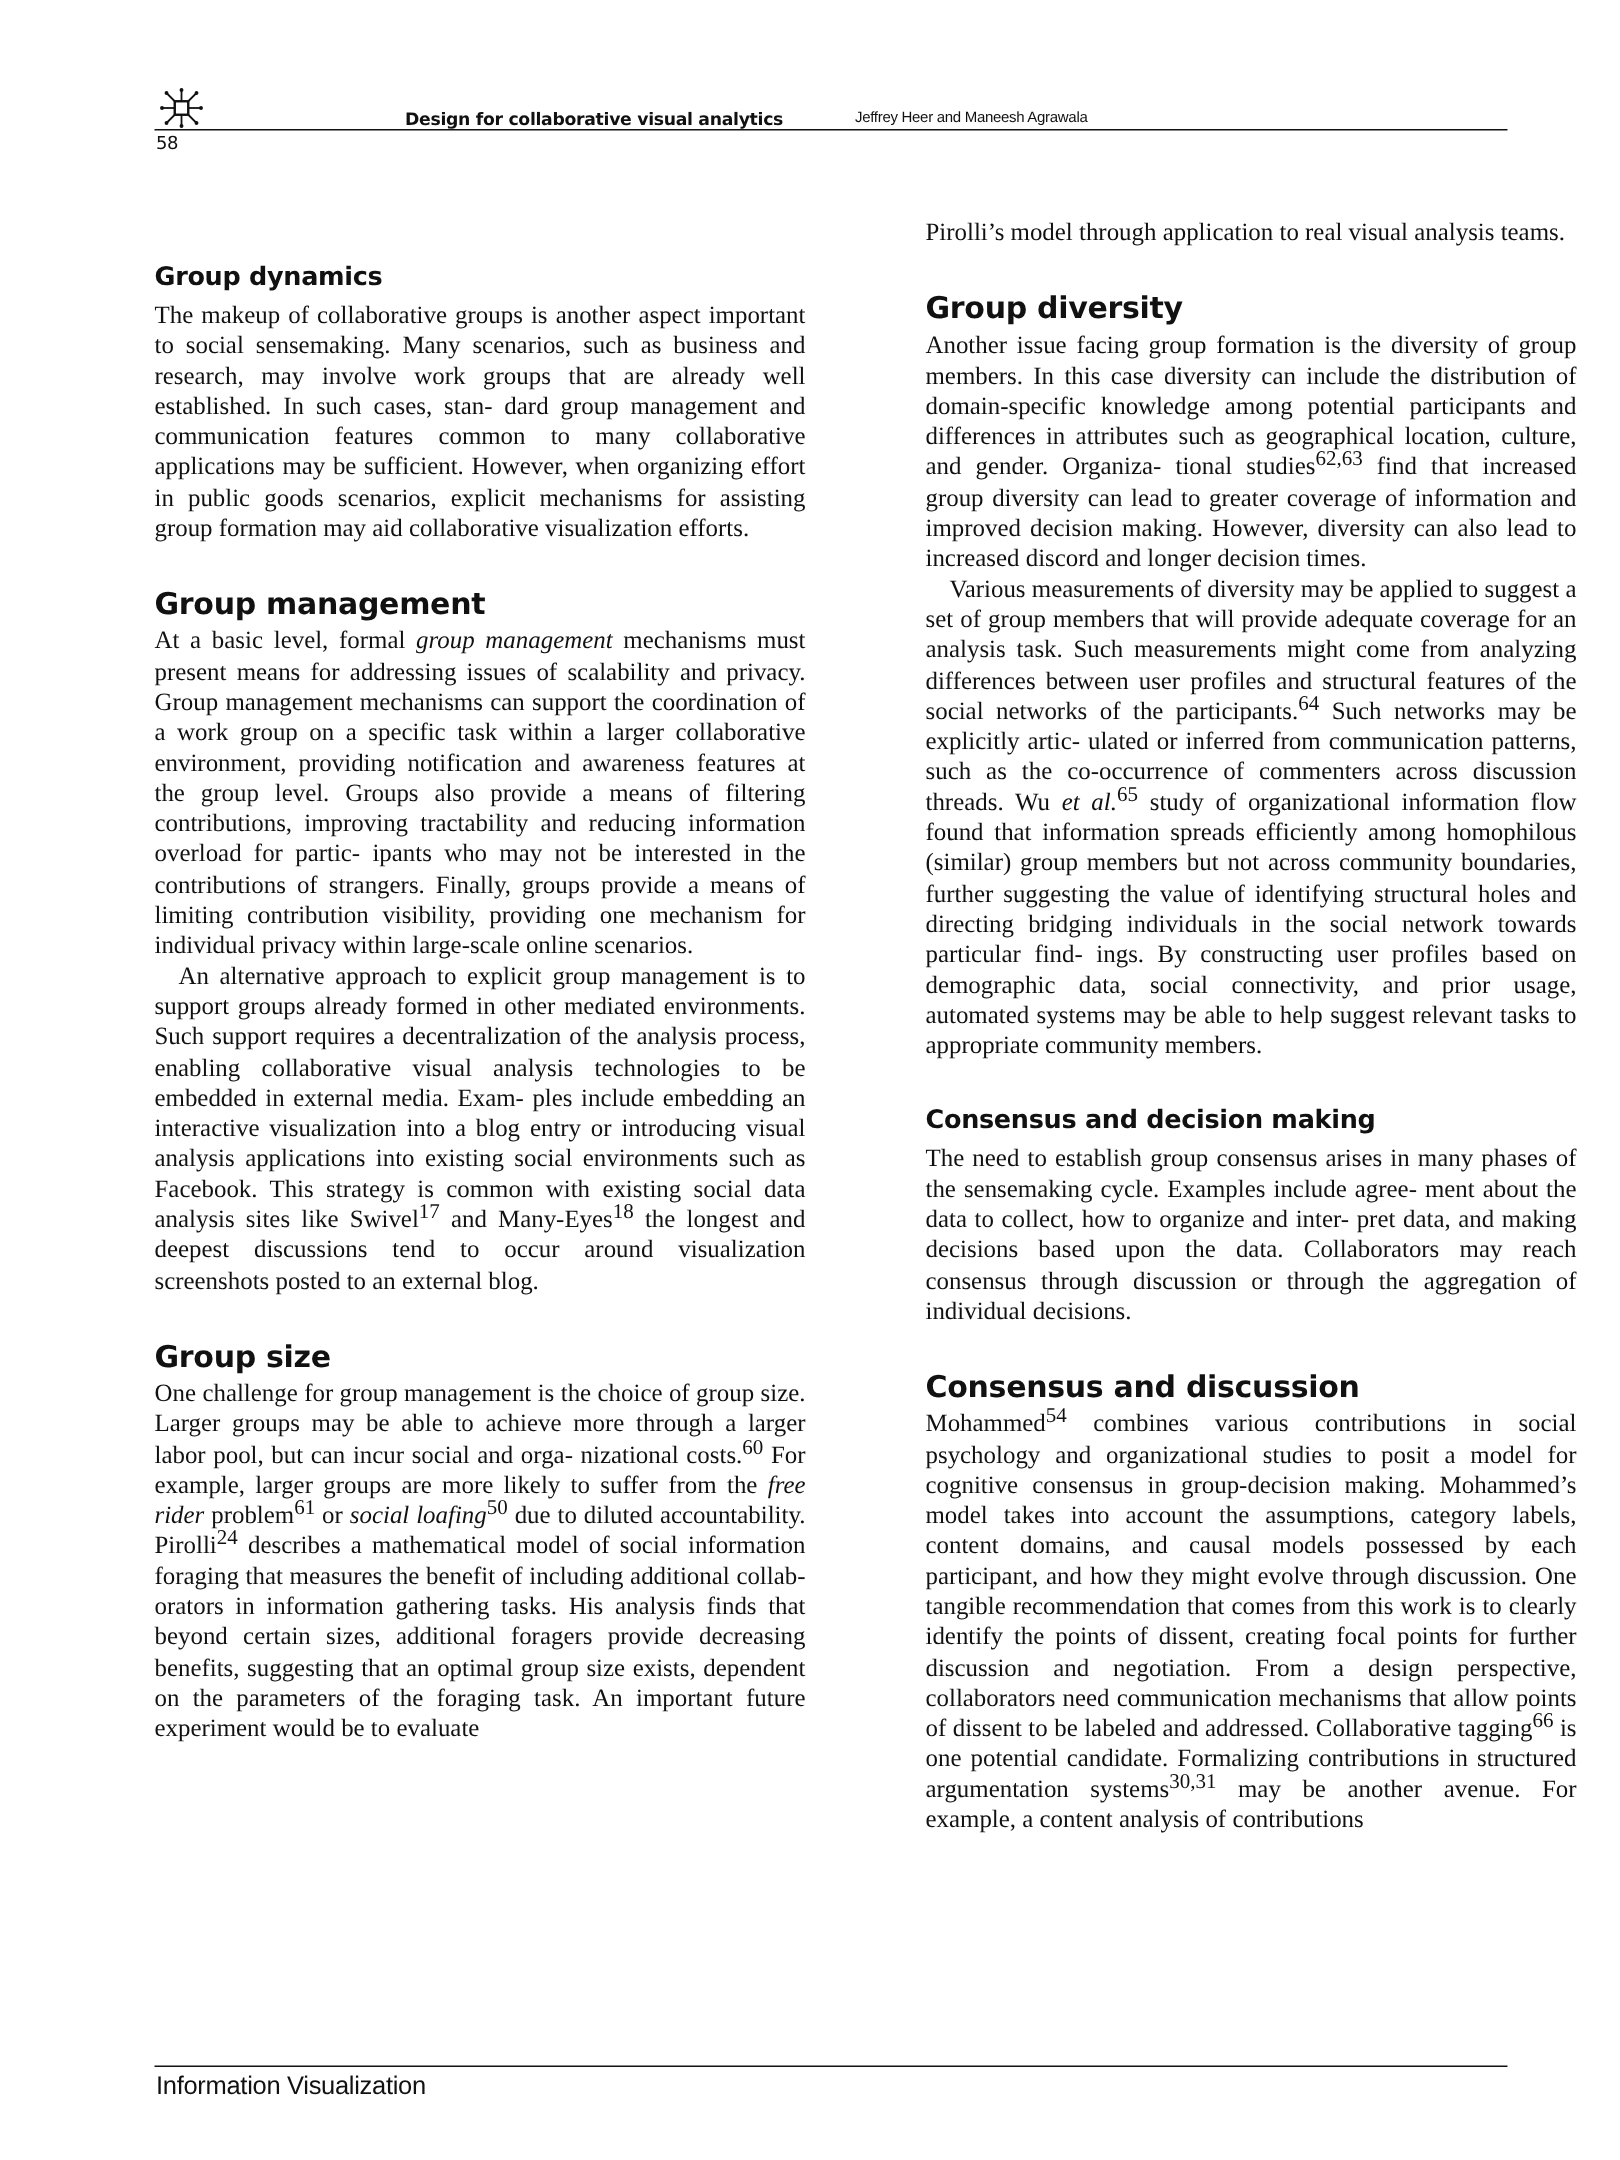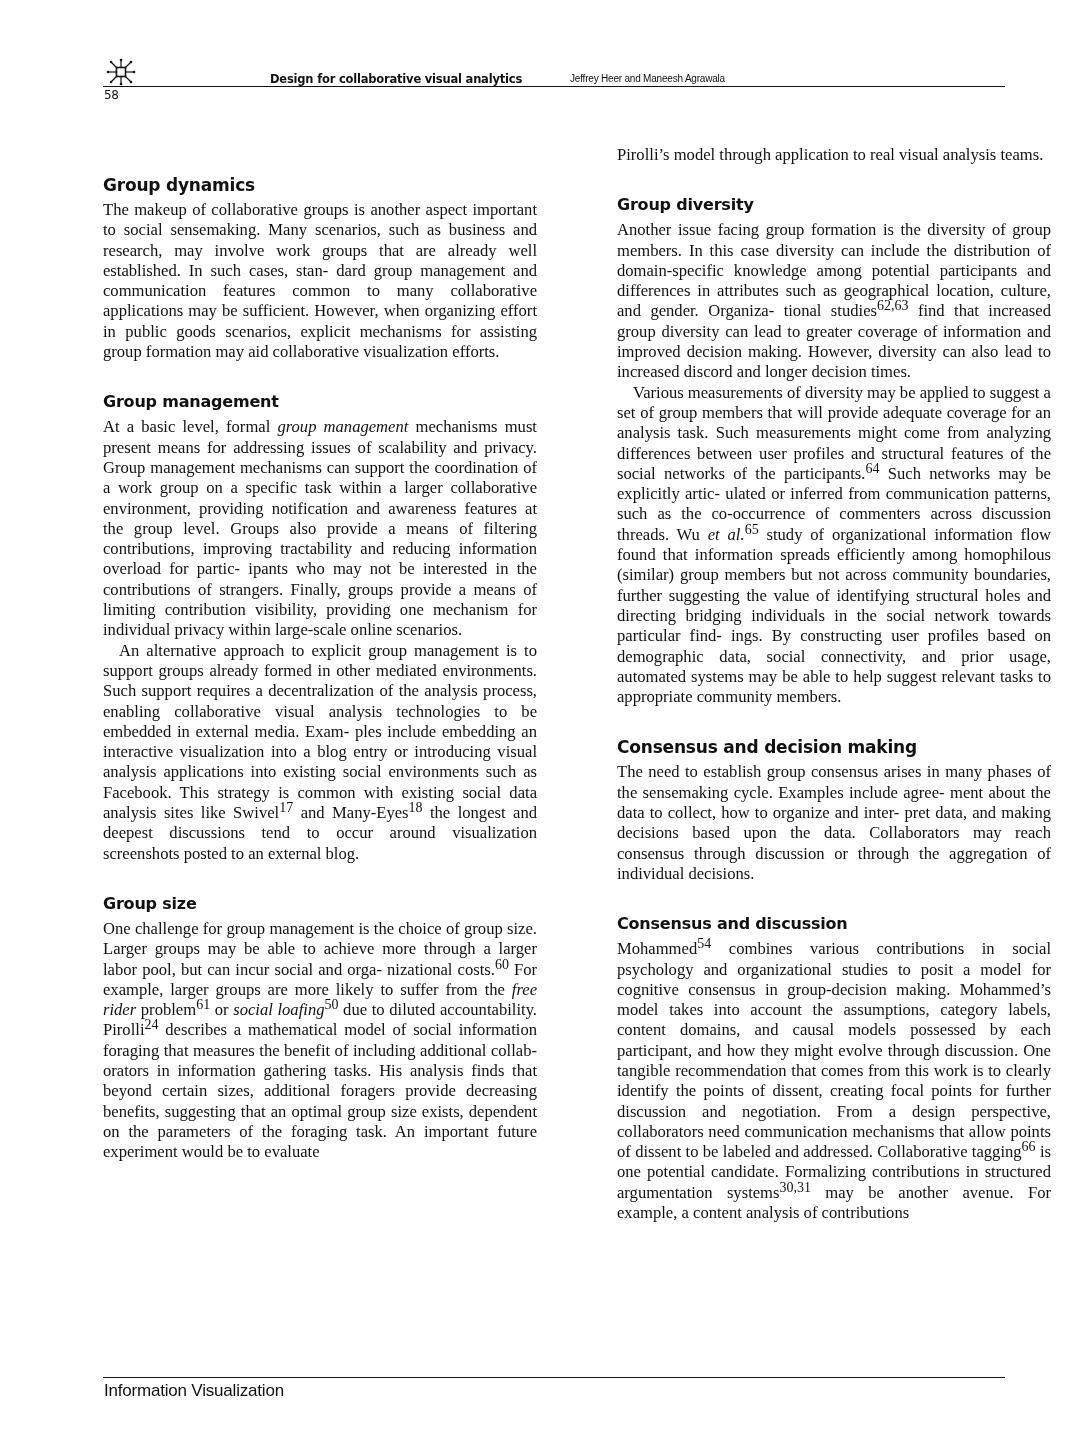--- a/index.html
+++ b/index.html
@@ -13,21 +13,21 @@
   .hdr-title { position: absolute; left: 254px; top: 72px; font-family: "DejaVu Sans", sans-serif; font-weight: bold; font-size: 11.5px; letter-spacing: -0.2px; }
   .hdr-authors { position: absolute; left: 554px; top: 73px; font-family: "Liberation Sans", sans-serif; font-size: 10px; letter-spacing: -0.2px; }
 
   
   .col { position: absolute; top: 145px; width: 434px; font-family: "Liberation Serif", serif; font-size: 16.6px; line-height: 20.3px; }
   .col-left { left: 87px; }
   .col-right { left: 553px; margin-left: 48px; }
   .col p { margin: 0; text-align: justify; hyphens: manual; }
   .col p.indent { text-indent: 16px; }
   .col h2 { margin: 0; font-family: "DejaVu Sans", sans-serif; font-weight: bold; font-size: 17px; line-height: 20px; letter-spacing: -0.2px; }
-  .col h3 { margin: 0; font-family: "DejaVu Sans", sans-serif; font-weight: 600; font-size: 16px; line-height: 20px; letter-spacing: -0.2px; }
+  .col h3 { margin: 0; font-family: "DejaVu Sans", sans-serif; font-weight: 600; font-size: 20px; line-height: 20px; letter-spacing: -0.2px; }
   .gap-lg { height: 30px; }
   .gap-sm { height: 5px; }
   sup { font-size: 14px; line-height: 0; vertical-align: 6px; }
   em { font-style: italic; }
 
   
   .ftr-rule { position: absolute; left: 87px; top: 1377px; width: 902px; height: 1px; background: #111; }
   .ftr-journal { position: absolute; left: 88px; top: 1381px; font-family: "Liberation Sans", sans-serif; font-size: 17px; letter-spacing: -0.2px; }
 </style>
 </head>

